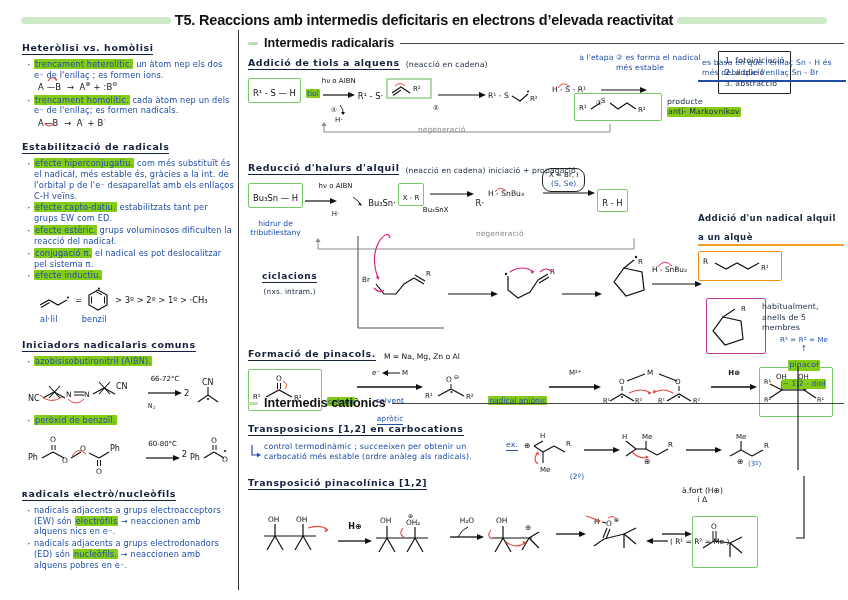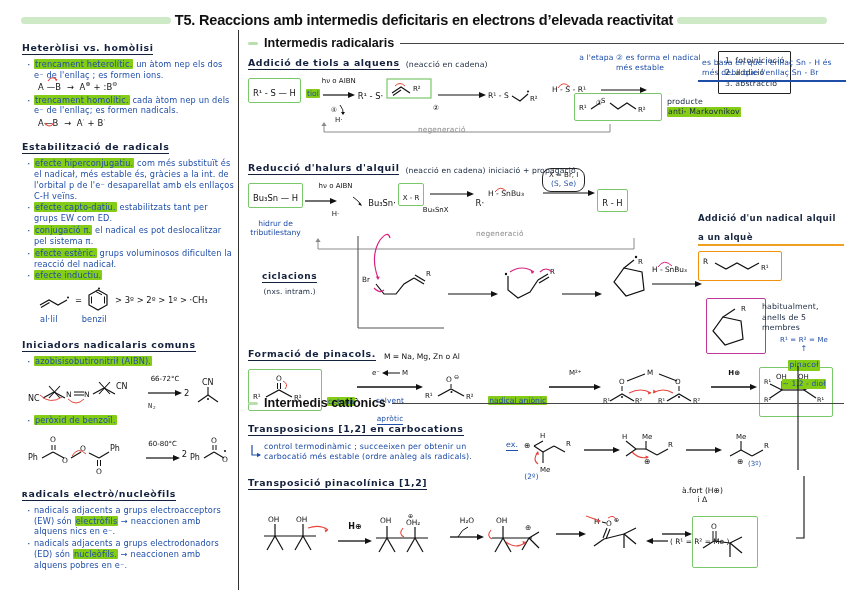--- a/index.html
+++ b/index.html
@@ -184,22 +184,22 @@
           </span>
         </li>
       </ul>
     </div>
 
     <div style="margin-top:6px;">
       <div class="h-ul">Estabilització de radicals</div>
       <ul class="bul hw">
         <li><span class="hl">efecte hiperconjugatiu.</span><span> com més substituït és el ոadicał, més estable és, gràcies a la int. de l'orbital p de l'e⁻ desaparellat amb els enllaços C-H veïns.</span></li>
         <li><span class="hl">efecte capto-datiu.</span><span> estabilitzats tant per grups EW com ED.</span></li>
+        <li><span class="hl">efecte estèric.</span><span> grups voluminosos dificulten la reacció del ոadicał.</span></li>
         <li><span class="hl">conjugació π.</span><span> el ոadical es pot deslocalitzar pel sistema π.</span></li>
-        <li><span class="hl">efecte estèric.</span><span> grups voluminosos dificulten la reacció del ոadicał.</span></li>
         <li><span class="hl">efecte inductiu.</span></li>
       </ul>
 
       
       <div class="rowflex" style="margin-left:16px;margin-top:2px;">
         <svg width="34" height="22">
           <path d="M2,16 L11,11 L20,16 L29,11" stroke="#111" fill="none" stroke-width="1.2"></path>
           <path d="M3,18.5 L11.5,13.5" stroke="#111" fill="none" stroke-width="1.2"></path>
           <circle cx="30" cy="8.5" r="1" fill="#111"></circle>
         </svg>
@@ -742,21 +742,21 @@
             <line x1="12" y1="16" x2="21" y2="11" stroke="#111" stroke-width="1.1"></line>
             <line x1="12" y1="16" x2="21" y2="22" stroke="#111" stroke-width="1.1"></line>
             <line x1="21" y1="22" x2="32" y2="16" stroke="#111" stroke-width="1.1"></line>
             <line x1="32" y1="16" x2="43" y2="22" stroke="#111" stroke-width="1.1"></line>
             <text x="44" y="16" font-family="DejaVu Sans" font-size="7" fill="#111">R</text>
             <line x1="21" y1="22" x2="21" y2="33" stroke="#111" stroke-width="1.1"></line>
             <text x="18" y="42" font-family="DejaVu Sans" font-size="7" fill="#111">Me</text>
             <path d="M16,22 Q10,30 16,34" stroke="#e8453c" fill="none" stroke-width="1.1"></path>
             <path d="M16,21 l-2.6,3.2 l3.6,0.6 z" fill="#e8453c"></path>
           </svg>
-          <div class="hw" style="font-size:7.4px;margin-top:-6px;text-align:left;padding-left:2px;">(2º)</div>
+          <div class="hw" style="font-size:7.4px;margin-top:-6px;text-align:right;padding-left:2px;">(2º)</div>
         </div>
         <svg width="36" height="12" style="margin-top:14px;">
             <line x1="0" y1="6" x2="30" y2="6" stroke="#111" stroke-width="1.3"></line>
             <path d="M36,6 l-7,-3 l0,6 z" fill="#111"></path>
           </svg>
 
         <div>
           <svg width="66" height="44">
             <text x="2" y="9" font-family="DejaVu Sans" font-size="7" fill="#111">H</text>
             <text x="22" y="9" font-family="DejaVu Sans" font-size="7" fill="#111">Me</text>

